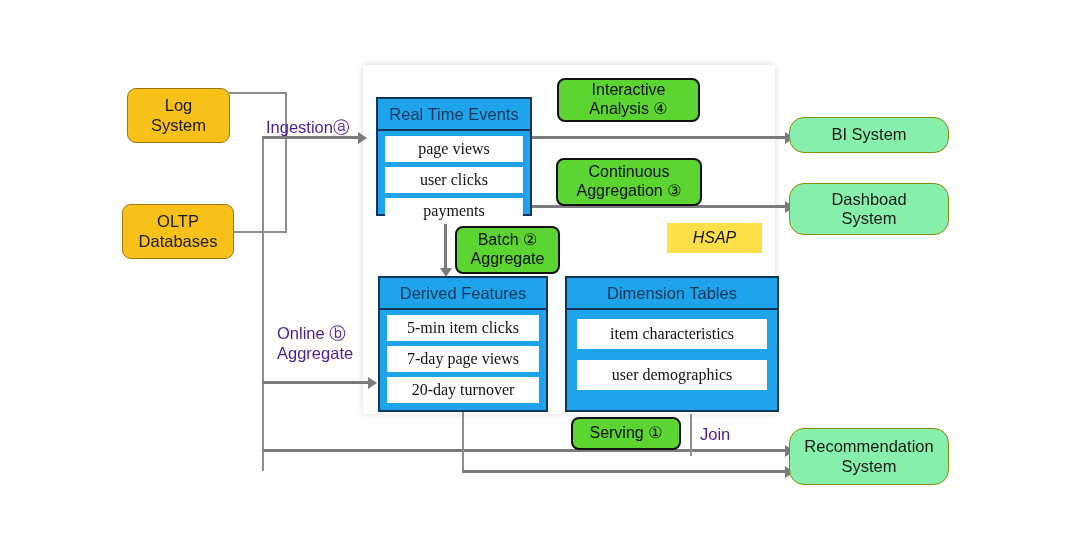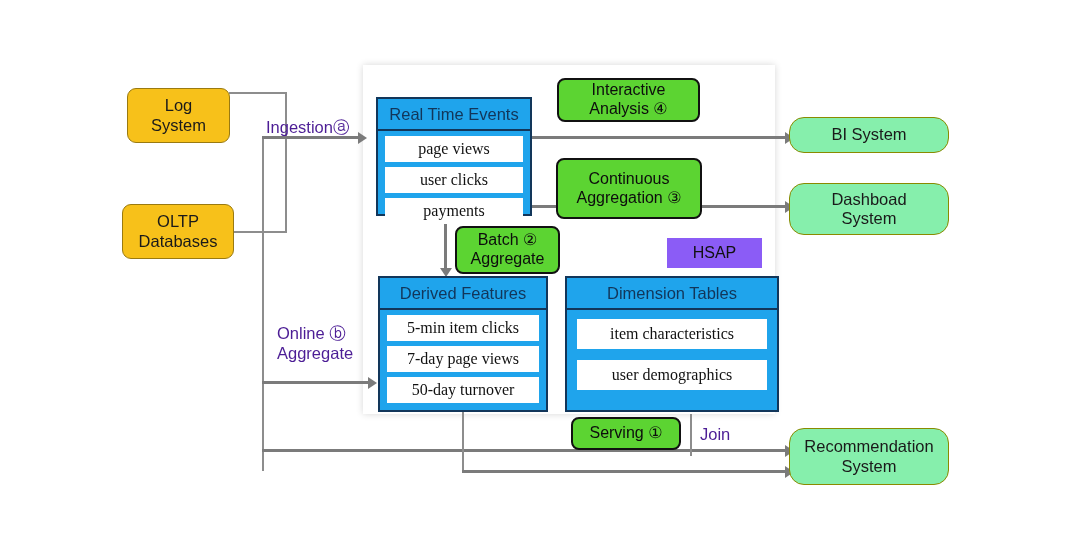--- a/index.html
+++ b/index.html
@@ -65,30 +65,31 @@
     top: 65px;
     width: 412px;
     height: 349px;
     background: #ffffff;
     box-shadow: 0 0 7px rgba(0,0,0,0.16);
     z-index: 2;
   }
   #hsap-label {
     position: absolute;
     left: 667px;
-    top: 238px;
+    top: 223px;
     width: 95px;
     height: 30px;
-    background: #8b5cf6;
+    background: #fde047;
     display: flex;
     align-items: center;
     justify-content: center;
     font-size: 16px;
     color: #111111;
     z-index: 7;
+    font-style: italic;
   }
 
   
   .blue-group {
     position: absolute;
     box-sizing: border-box;
     background: #1FA4EC;
     border: 2px solid #12365a;
     z-index: 6;
     padding: 0;
@@ -217,38 +218,38 @@
       <div class="blue-item">user clicks</div>
       <div class="blue-item">payments</div>
     </div>
   </div>
 
   <div class="blue-group" style="left:378px; top:276px; width:170px; height:136px;">
     <div class="blue-title">Derived Features</div>
     <div class="blue-items">
       <div class="blue-item">5-min item clicks</div>
       <div class="blue-item">7-day page views</div>
-      <div class="blue-item">50-day turnover</div>
+      <div class="blue-item">20-day turnover</div>
     </div>
   </div>
 
   <div class="blue-group" style="left:565px; top:276px; width:214px; height:136px;">
     <div class="blue-title">Dimension Tables</div>
     <div class="blue-items roomy">
       <div class="blue-item">item characteristics</div>
       <div class="blue-item">user demographics</div>
     </div>
   </div>
 
   <div class="node green-box" style="left:557px; top:78px; width:143px; height:44px;">
     <span>Interactive</span>
     <span>Analysis ④</span>
   </div>
 
-  <div class="node green-box" style="left:556px; top:158px; width:146px; height:61px;">
+  <div class="node green-box" style="left:556px; top:158px; width:146px; height:48px;">
     <span>Continuous</span>
     <span>Aggregation ③</span>
   </div>
 
   <div class="node green-box" style="left:455px; top:226px; width:105px; height:48px;">
     <span>Batch ②</span>
     <span>Aggregate</span>
   </div>
 
   <div class="node green-box" style="left:571px; top:417px; width:110px; height:33px;">

